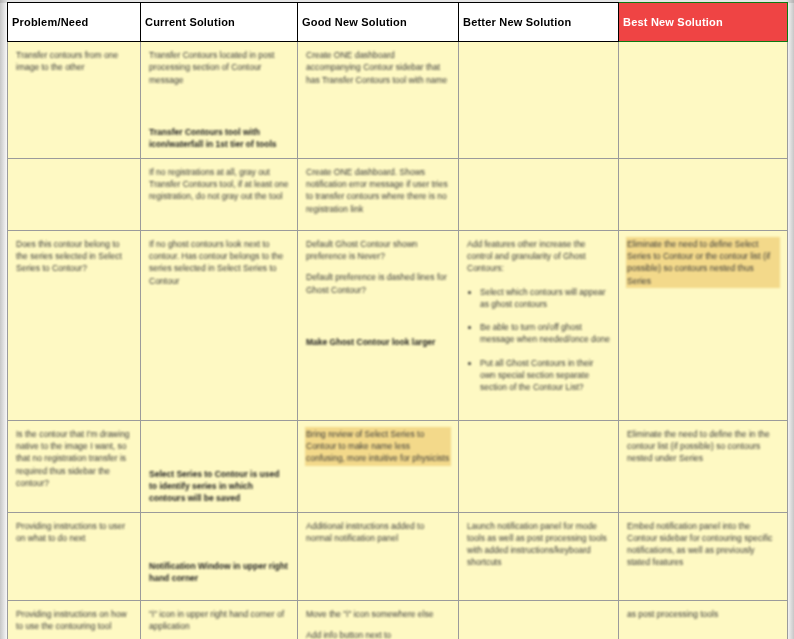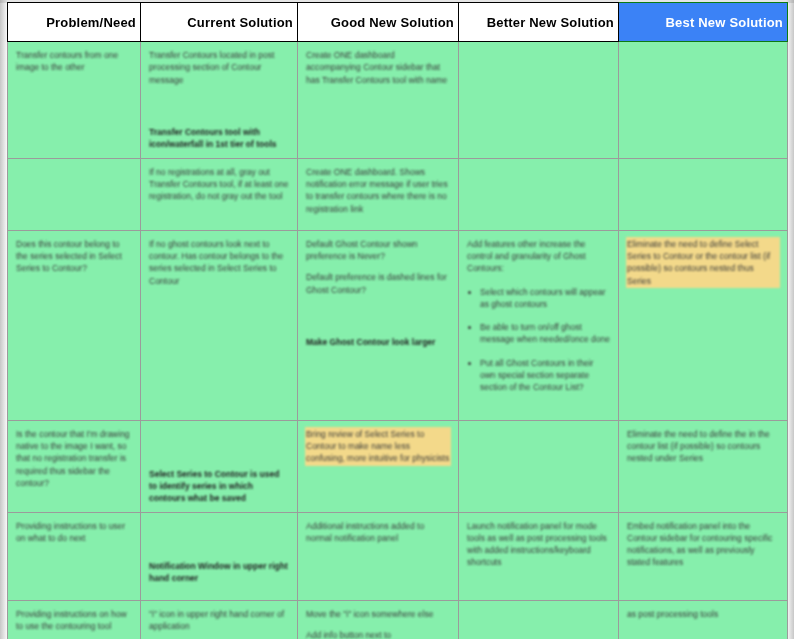--- a/index.html
+++ b/index.html
@@ -25,43 +25,43 @@
     top: 2px;
   }
   table.matrix col.c0 { width: 133px; }
   table.matrix col.c1 { width: 157px; }
   table.matrix col.c2 { width: 161px; }
   table.matrix col.c3 { width: 160px; }
   table.matrix col.c4 { width: 169px; }
 
   thead th {
     border: 1px solid #000000;
-    text-align: right;
+    text-align: left;
     vertical-align: middle;
-    font-size: 13px;
+    font-size: 11px;
     font-weight: bold;
     height: 34px;
     padding: 2px 4px;
     background: #ffffff;
     color: #000000;
     letter-spacing: 0.2px;
   }
   thead th.best {
-    background: #3b82f6;
+    background: #ef4444;
     color: #ffffff;
     border-color: #0c7a12;
   }
   tbody td {
     border: 1px solid #9b9b9b;
     vertical-align: top;
     padding: 7px 8px 7px 8px;
     font-size: 8.5px;
     line-height: 1.45;
     color: #3a3a3a;
-    background: #86efac;
+    background: #fef9c3;
     overflow: hidden;
   }
   tbody td.blank { }
   .cell-p {
     margin: 0 0 9px 0;
     filter: blur(0.9px);
   }
   .cell-p:last-child { margin-bottom: 0; }
   .b { font-weight: bold; color: #222222; margin-top: 40px; }
   .hl {
@@ -177,21 +177,21 @@
         <td>
           <p class="cell-p hl">Eliminate the need to define Select Series to Contour or the contour list (if possible) so contours nested thus Series</p>
         </td>
       </tr>
 
       <tr class="row-h4">
         <td>
           <p class="cell-p">Is the contour that I'm drawing native to the image I want, so that no registration transfer is required thus sidebar the contour?</p>
         </td>
         <td>
-          <p class="cell-p b">Select Series to Contour is used to identify series in which contours what be saved</p>
+          <p class="cell-p b">Select Series to Contour is used to identify series in which contours will be saved</p>
         </td>
         <td>
           <p class="cell-p hl">Bring review of Select Series to Contour to make name less confusing, more intuitive for physicists</p>
         </td>
         <td class="blank"></td>
         <td>
           <p class="cell-p">Eliminate the need to define the in the contour list (if possible) so contours nested under Series</p>
         </td>
       </tr>
 

